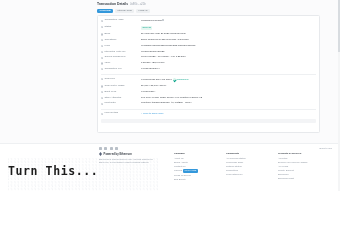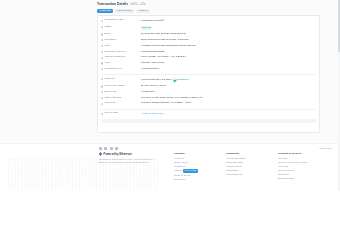--- a/index.html
+++ b/index.html
@@ -295,17 +295,18 @@
         <span class="flink">Advertise</span>
         <span class="flink">Explorer as a Service (EaaS)</span>
         <span class="flink">API Plans</span>
         <span class="flink">Priority Support</span>
         <span class="flink">Blockscan</span>
         <span class="flink">Blockscan Chat</span>
       </div>
     </div>
   </div>
 
+  <div class="overlay">Turn This...</div>
 
   <div class="scrollbar">
     <div class="scrollthumb"></div>
   </div>
 </div>
 
 </body></html>

